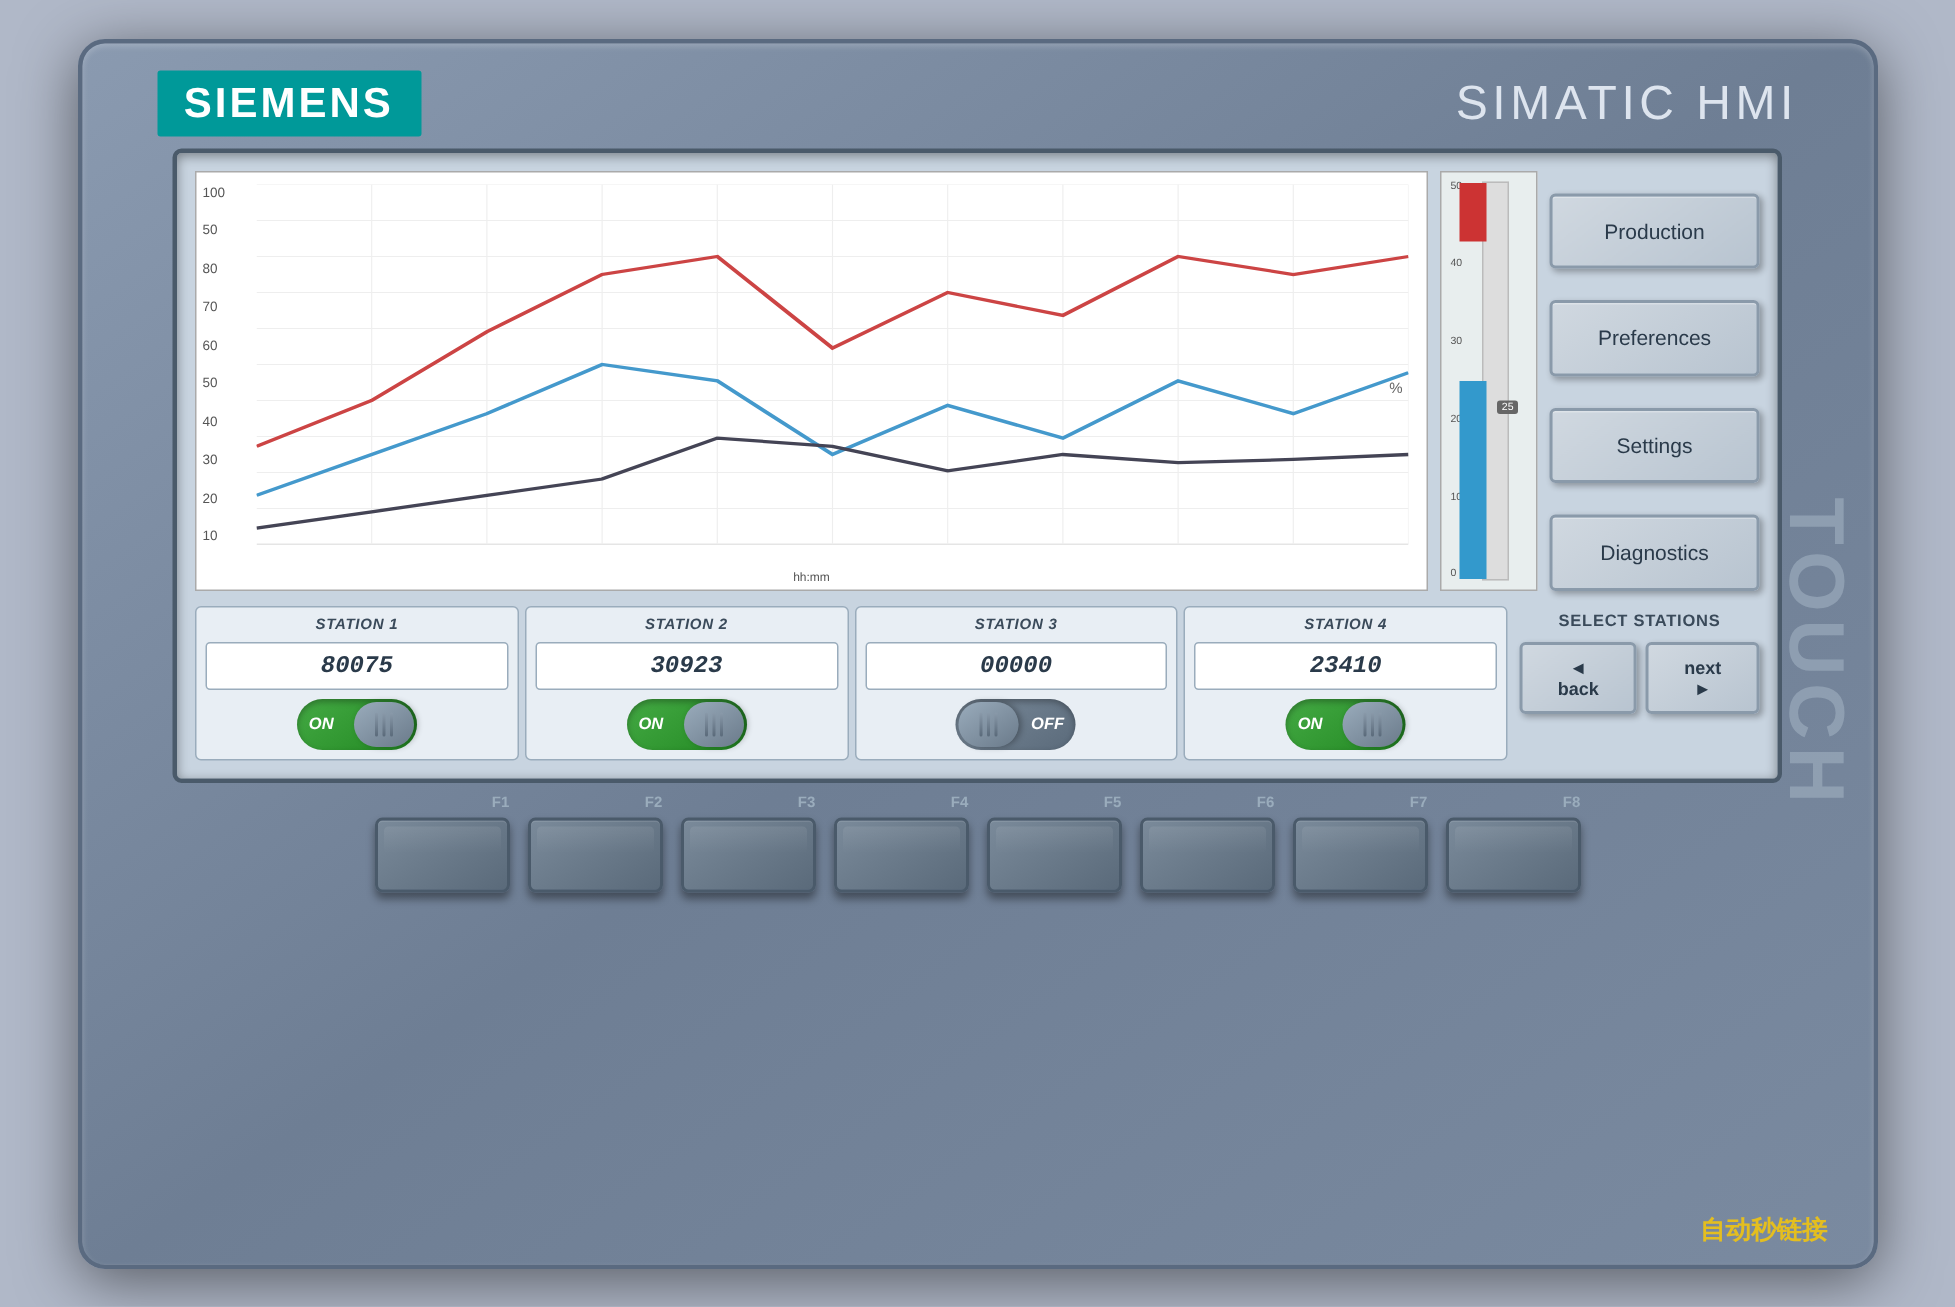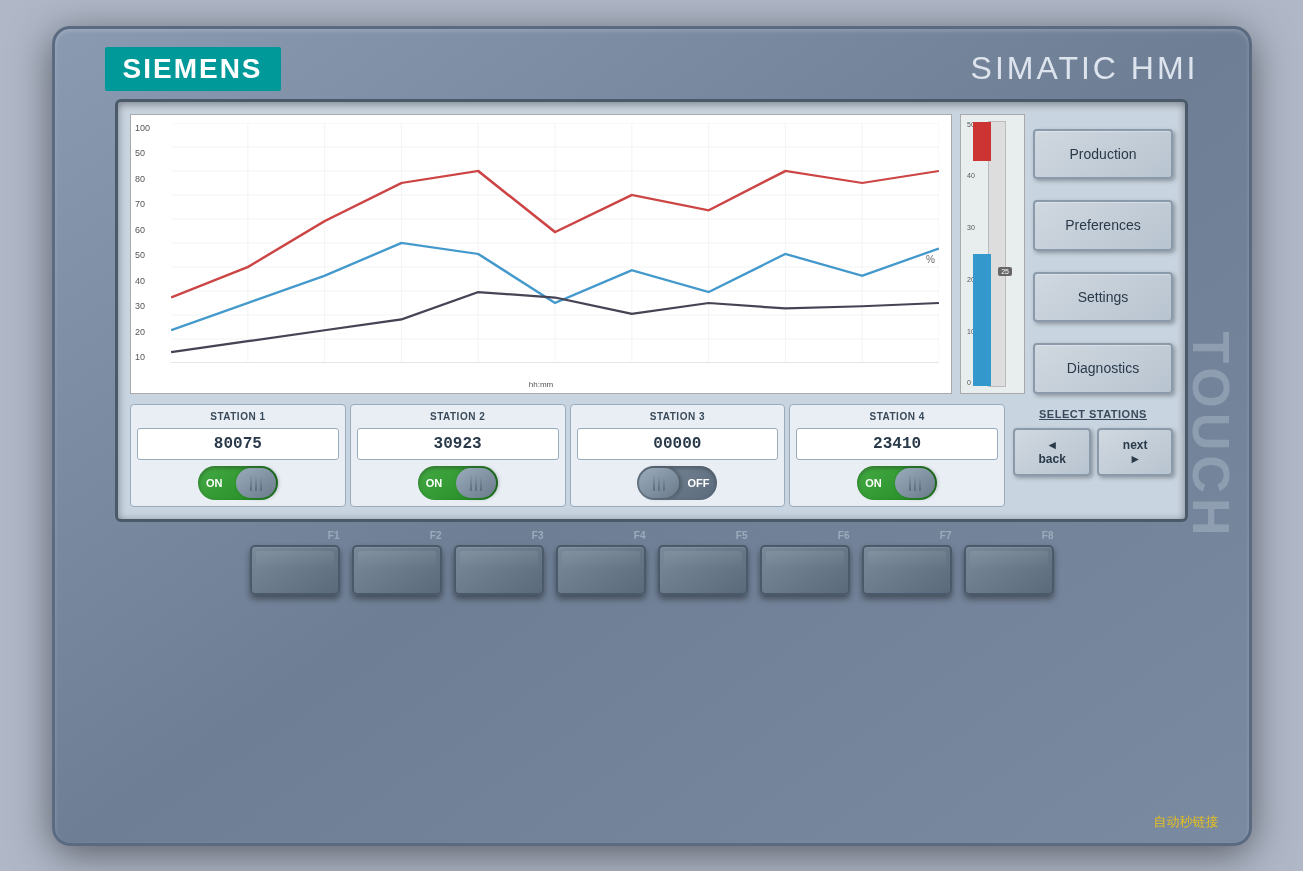--- a/index.html
+++ b/index.html
@@ -246,20 +246,21 @@
     .station-section {
       display: flex;
       gap: 8px;
       align-items: stretch;
     }
 
     .stations-group {
       display: flex;
       gap: 4px;
       flex: 1;
+      font-style: italic;
     }
 
     .station-card {
       flex: 1;
       background: #e8eef4;
       border: 1px solid #9aacbc;
       border-radius: 4px;
       padding: 6px;
       display: flex;
       flex-direction: column;
@@ -355,21 +356,20 @@
       align-items: center;
       gap: 8px;
       padding-top: 4px;
     }
 
     .select-stations-label {
       font-size: 11px;
       font-weight: 700;
       color: #3a4a5a;
       letter-spacing: 0.5px;
-      text-decoration: underline;
     }
 
     .nav-arrow-buttons {
       display: flex;
       gap: 6px;
     }
 
     .arrow-button {
       padding: 8px 16px;
       background: linear-gradient(145deg, #d0d8e0, #b8c4d0);
@@ -425,23 +425,23 @@
       height: 40%;
       background: linear-gradient(180deg, rgba(255,255,255,0.08), transparent);
       border-radius: 3px;
     }
 
     
     .watermark {
       position: absolute;
       bottom: 12px;
       right: 30px;
-      font-size: 13px;
+      font-size: 17px;
       color: #ffcc00;
-      font-weight: 400;
+      font-weight: 700;
       opacity: 0.8;
     }
   </style>
 </head>
 <body>
 
 <div class="hmi-device">
 
   <div class="touch-label">TOUCH</div>
 

